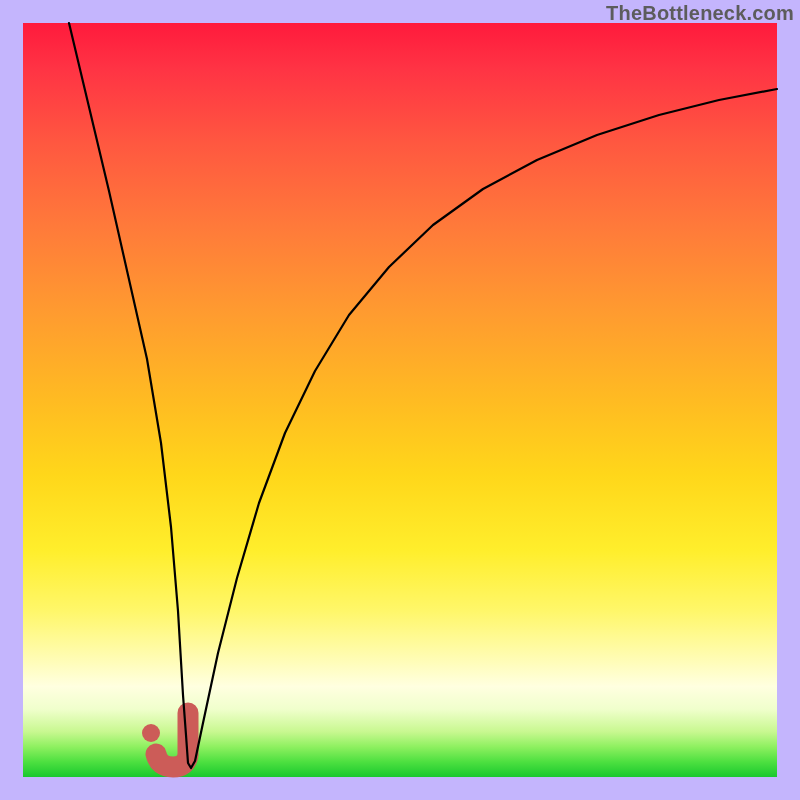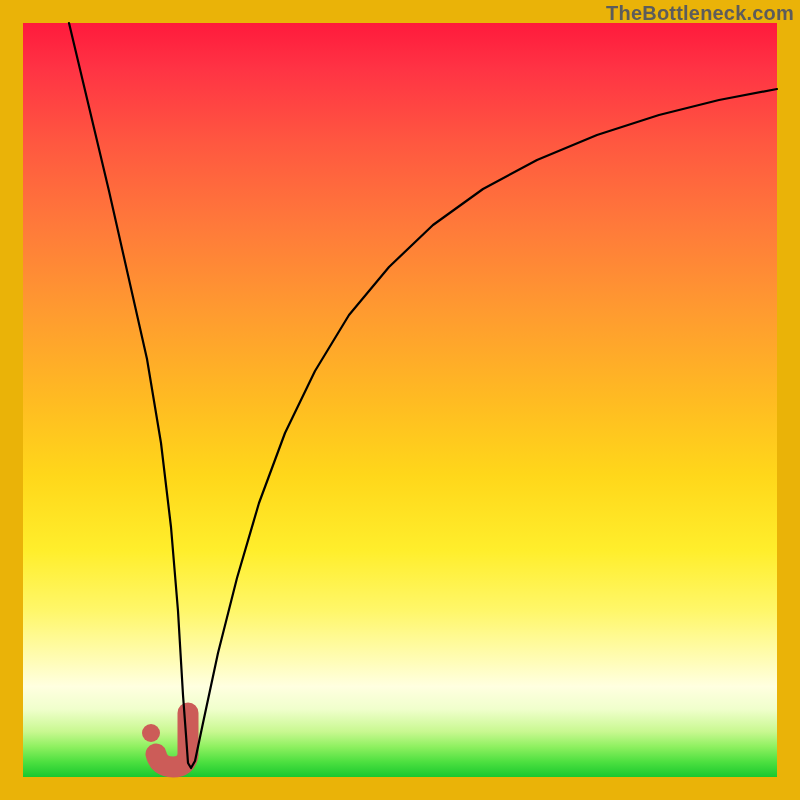--- a/index.html
+++ b/index.html
@@ -8,21 +8,21 @@
     width: 800px;
     height: 800px;
     overflow: hidden;
     background: #000;
     font-family: Arial, Helvetica, sans-serif;
   }
   .frame {
     position: relative;
     width: 800px;
     height: 800px;
-    background: #eab308;
+    background: #c4b5fd;
   }
   .plot-area {
     position: absolute;
     left: 23px;
     top: 23px;
     width: 754px;
     height: 754px;
     
     background: linear-gradient(
       to bottom,

